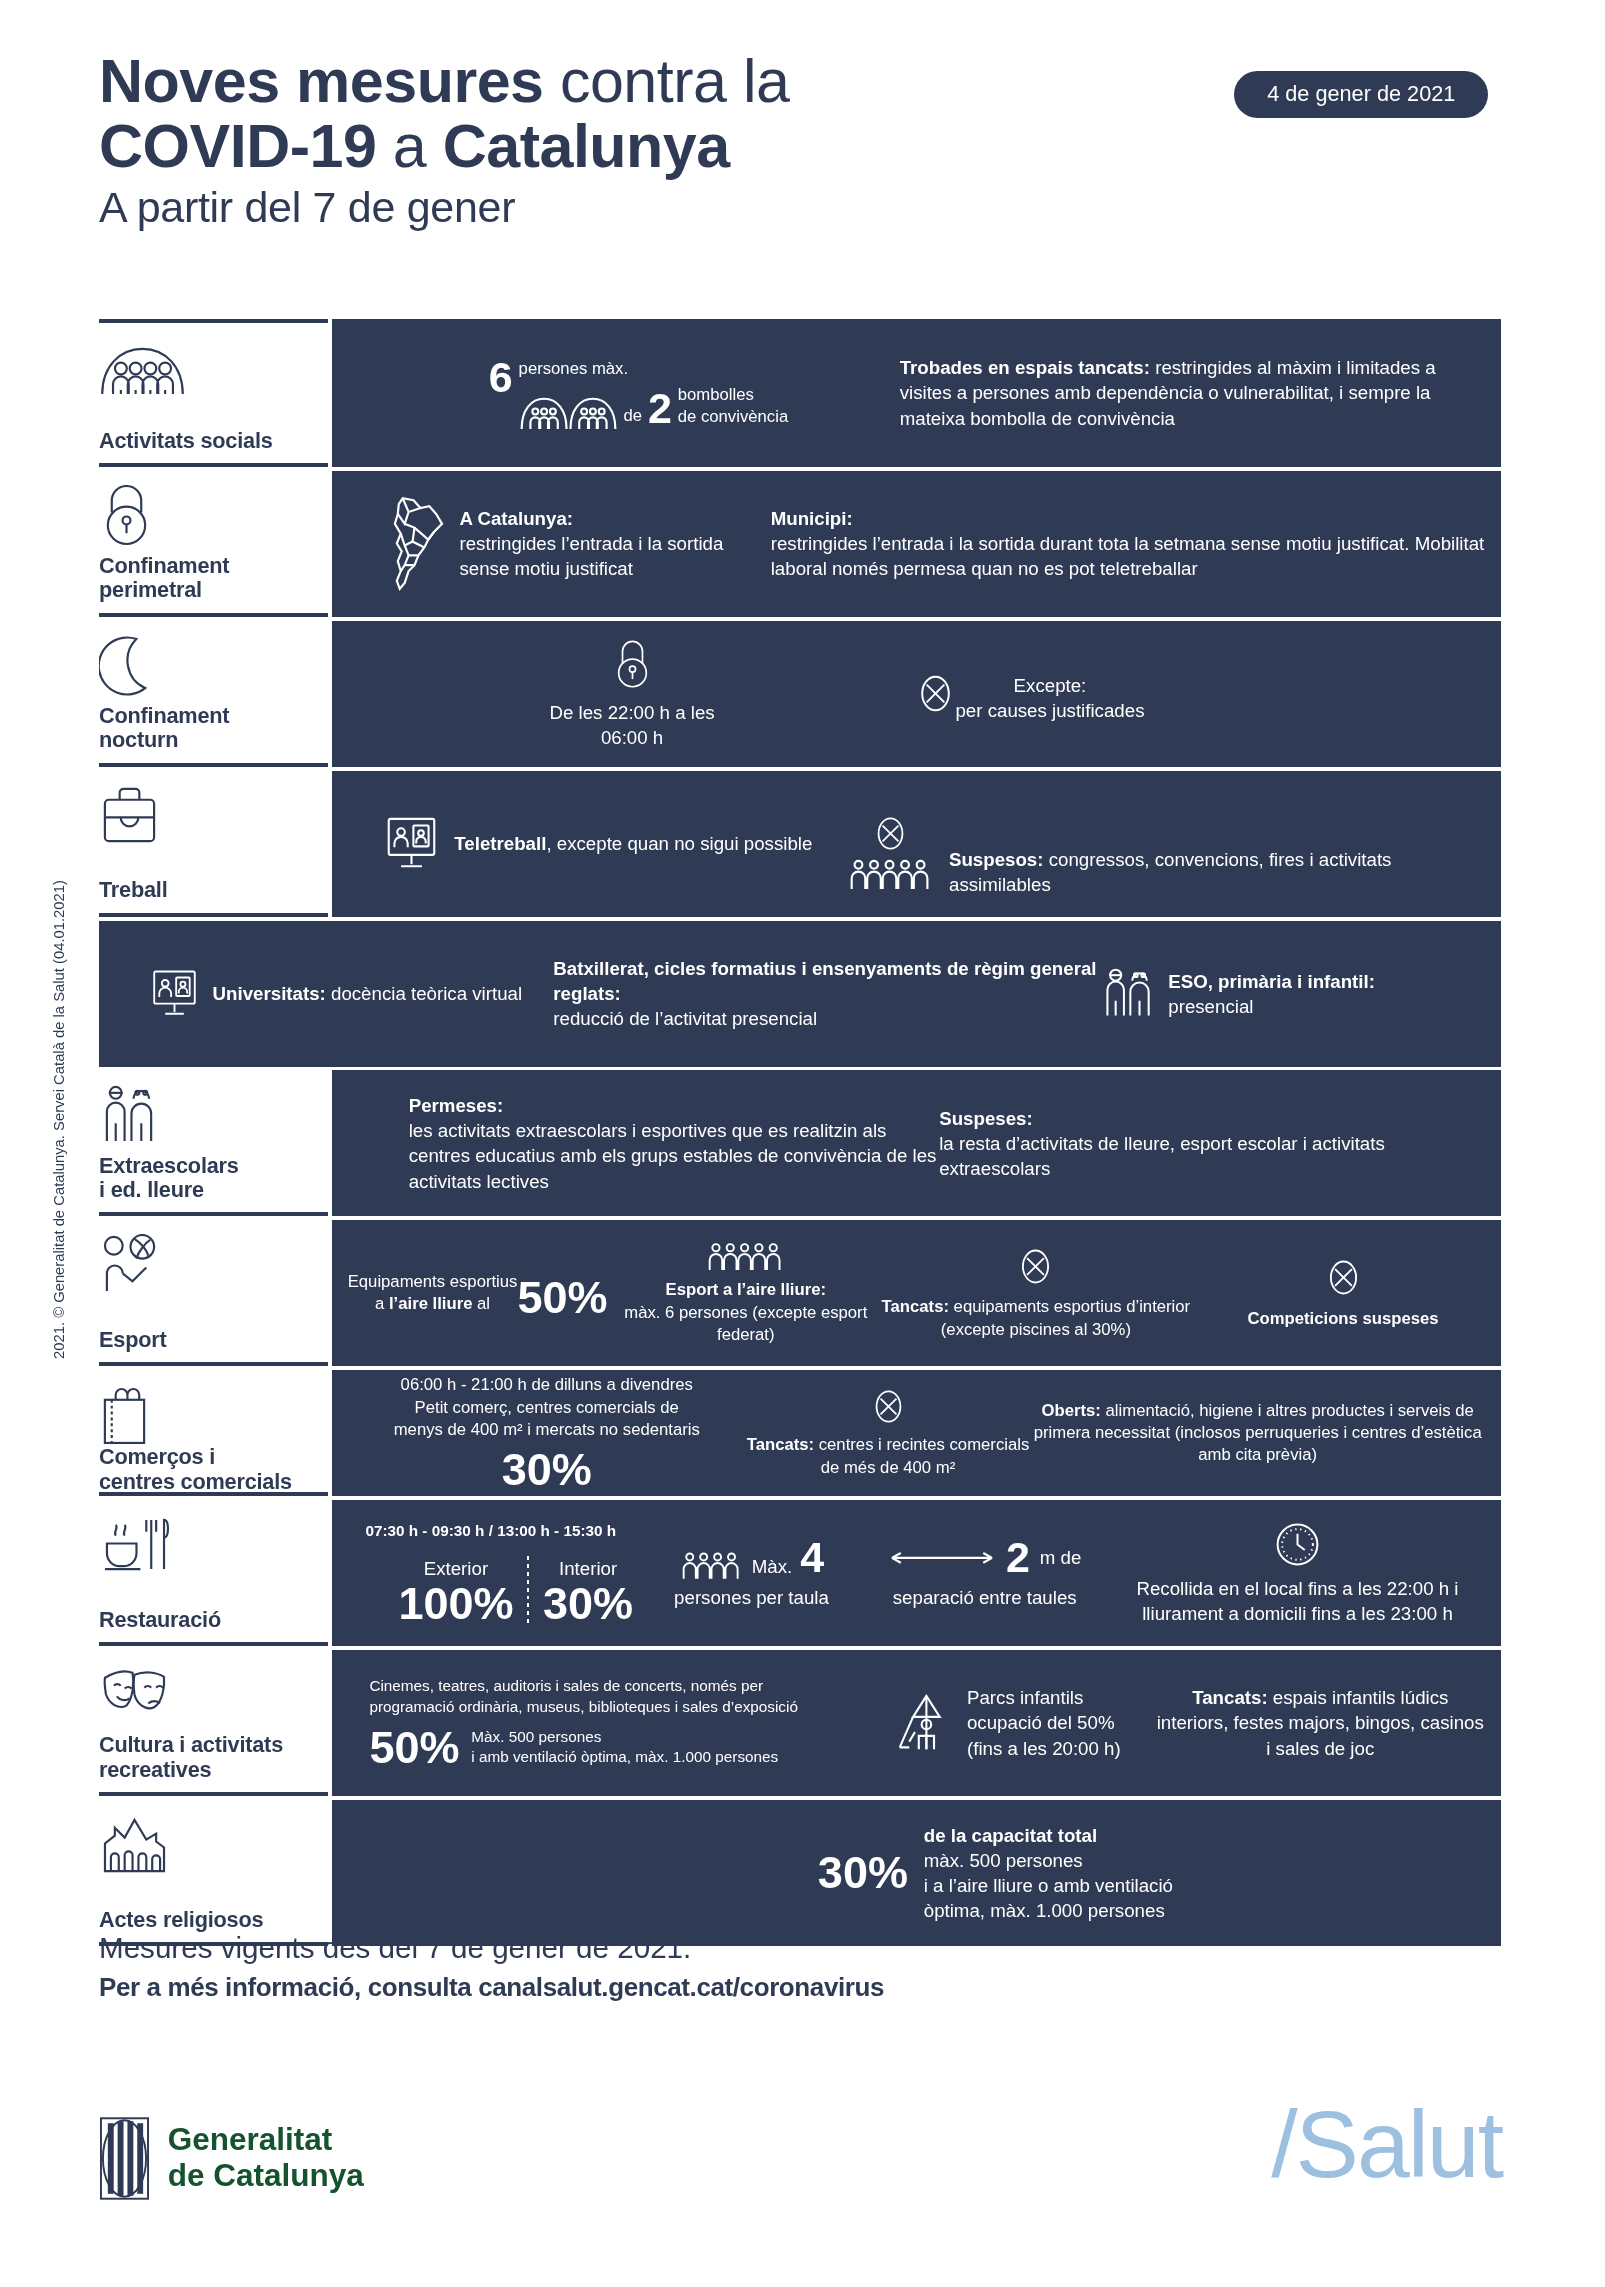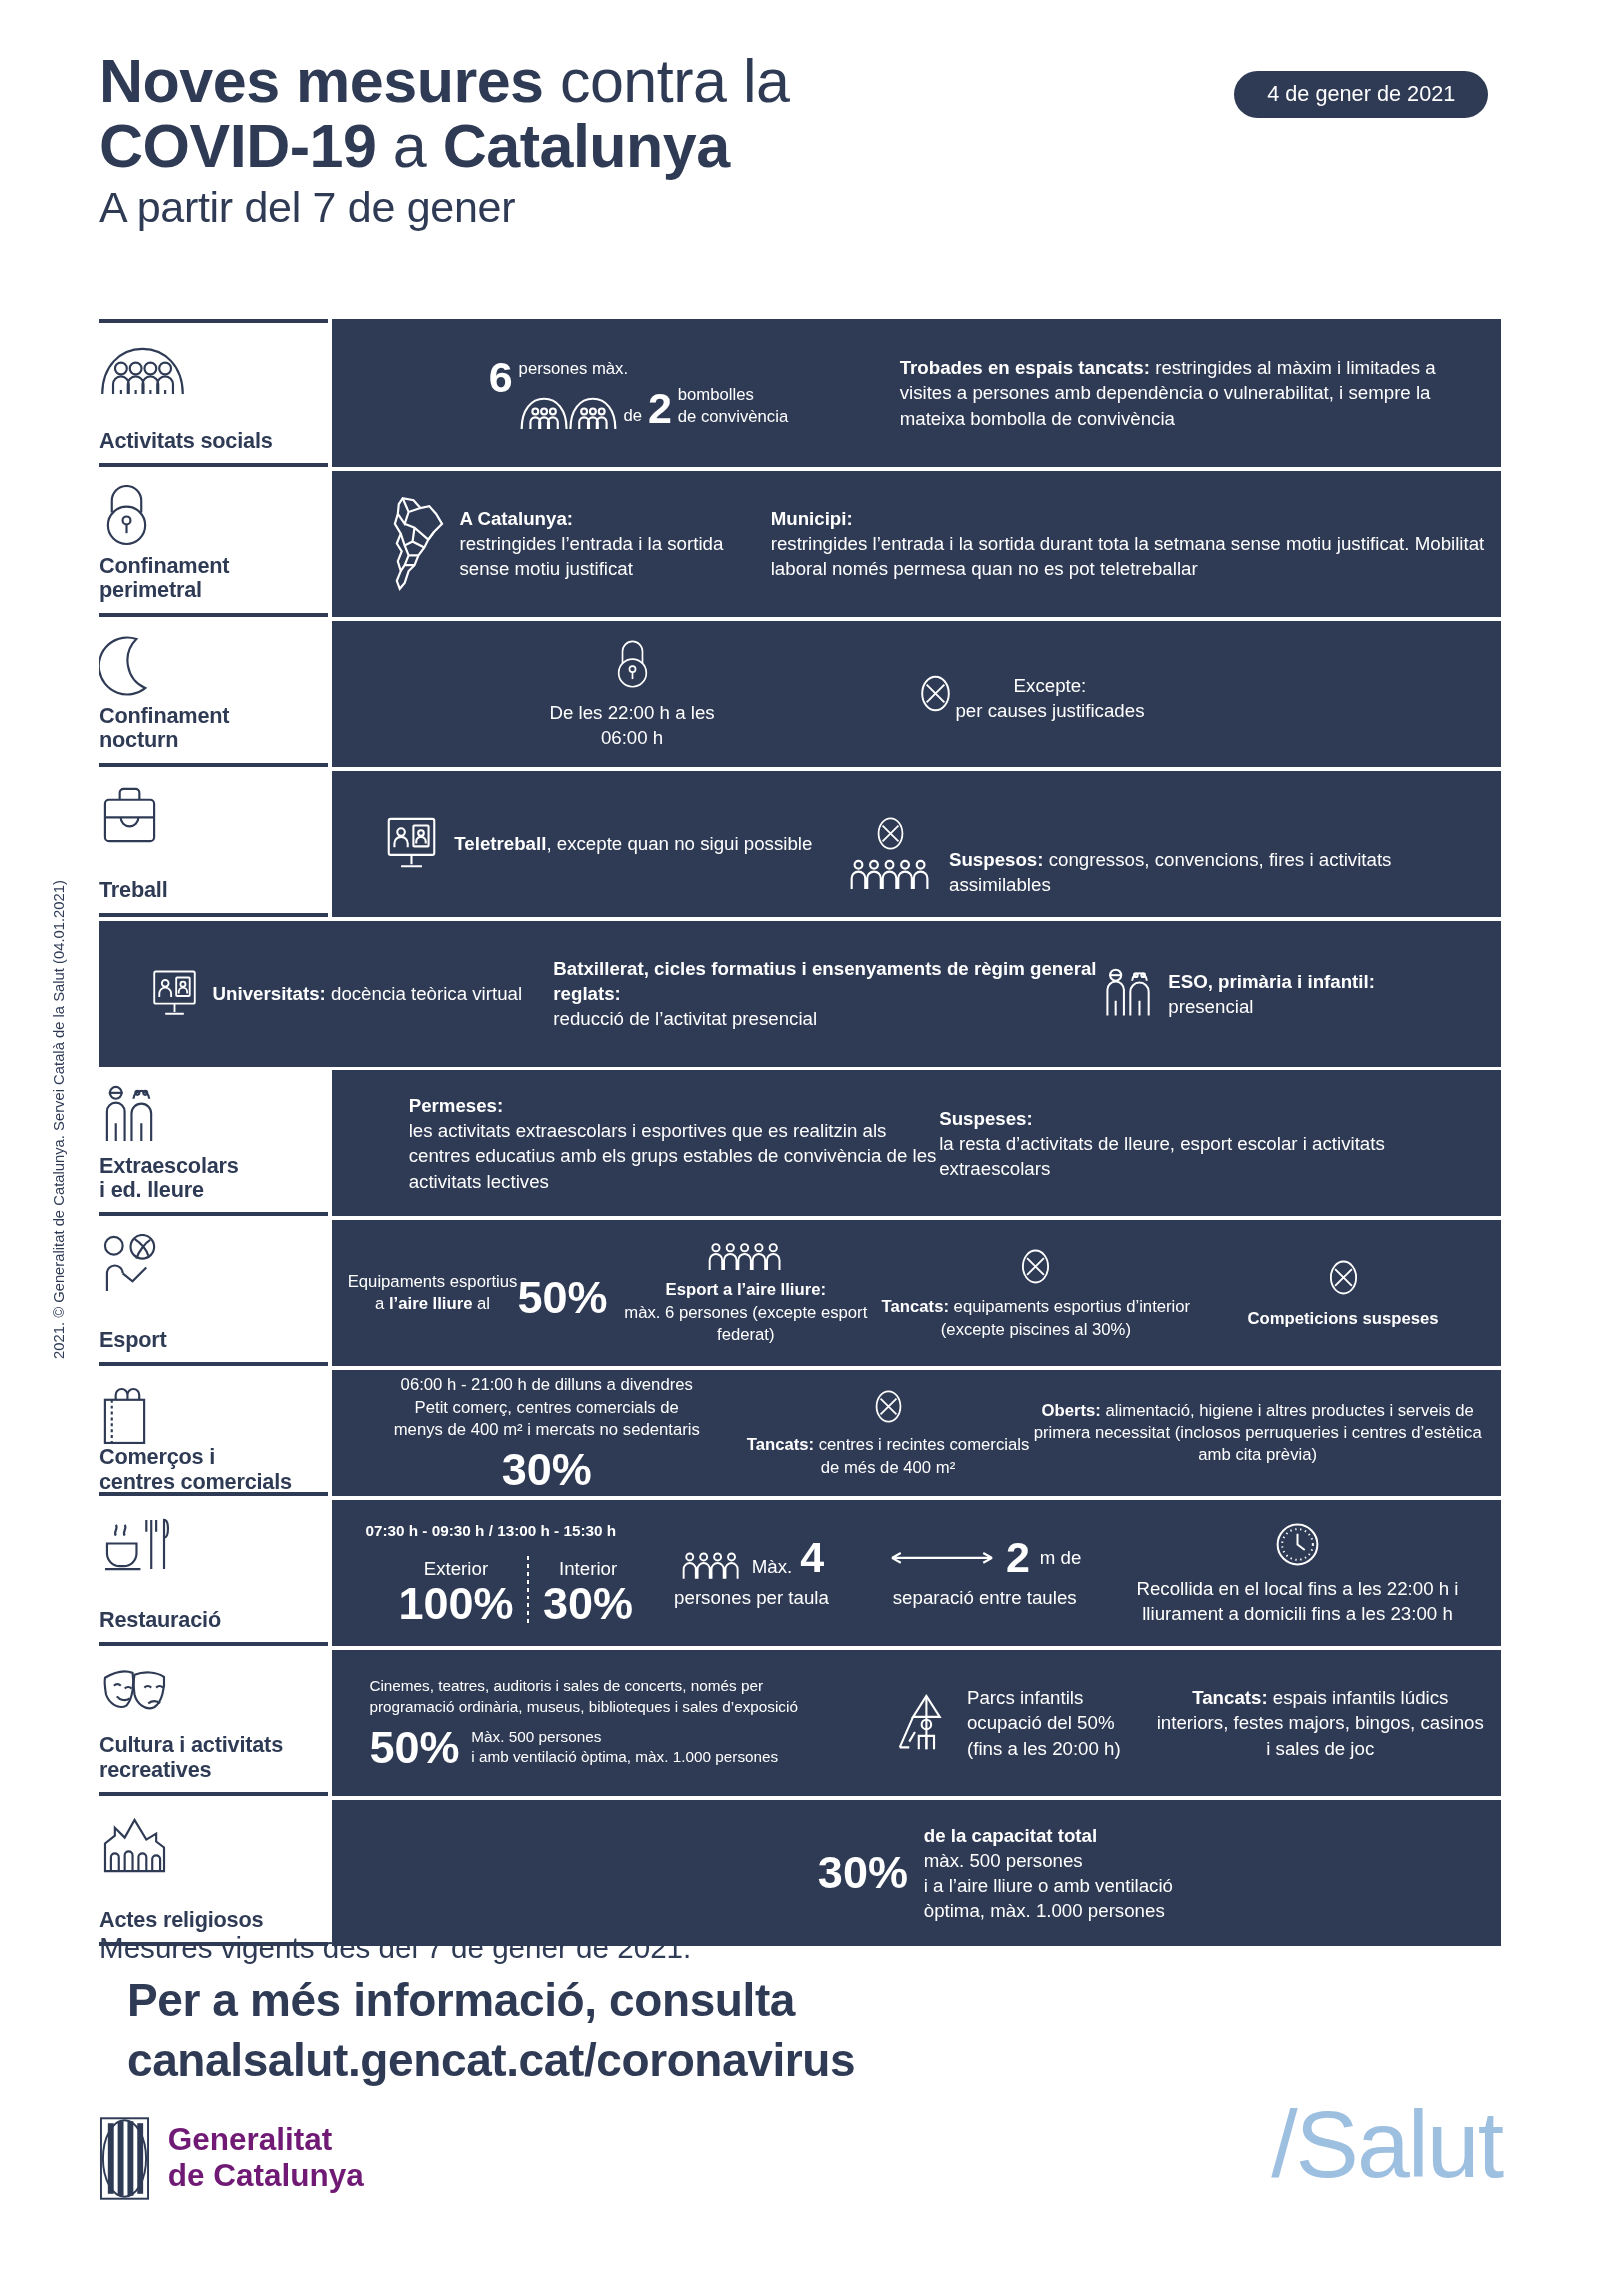--- a/index.html
+++ b/index.html
@@ -75,25 +75,25 @@
   .t18 { font-size: 18.7px; line-height: 1.34; }
   .ctr { text-align: center; }
 
   svg { display: block; }
   .ic { stroke: #2f3b55; fill: none; stroke-width: 2.2; }
   .iw { stroke: #ffffff; fill: none; stroke-width: 2.2; }
 
   
   .footer { position: absolute; left: 99px; top: 1929px; width: 1409px; }
   .foot1 { font-size: 29.6px; font-weight: 400; line-height: 1.3; }
-  .foot2 { font-size: 46px; font-weight: 700; line-height: 1.3; margin-top: 3.9px; letter-spacing: -0.4px; margin-left: 28px; }
+  .foot2 { font-size: 26px; font-weight: 700; line-height: 1.3; margin-top: 3.9px; letter-spacing: -0.4px; }
 
   .brandbar { position: absolute; left: 99px; top: 2106px; width: 1409px; height: 128px; }
   .gencat { position: absolute; left: 0; top: 9.9px; display: flex; align-items: center; gap: 17.7px; }
-  .gencat-text { font-size: 31.5px; font-weight: 700; line-height: 1.14; color: #701a75; }
+  .gencat-text { font-size: 31.5px; font-weight: 700; line-height: 1.14; color: #14532d; }
   .salut { position: absolute; right: 5.9px; top: -15.8px; font-size: 95px; font-weight: 400; color: #9dbfe0; letter-spacing: -2px; }
 
   .dotdiv { width: 2px; align-self: stretch; margin: 0 13.8px;
             background: repeating-linear-gradient(to bottom,#ffffff 0 3.9px,transparent 3.9px 7.9px); }
 </style>
 </head>
 <body>
 
 <div class="page">
 

